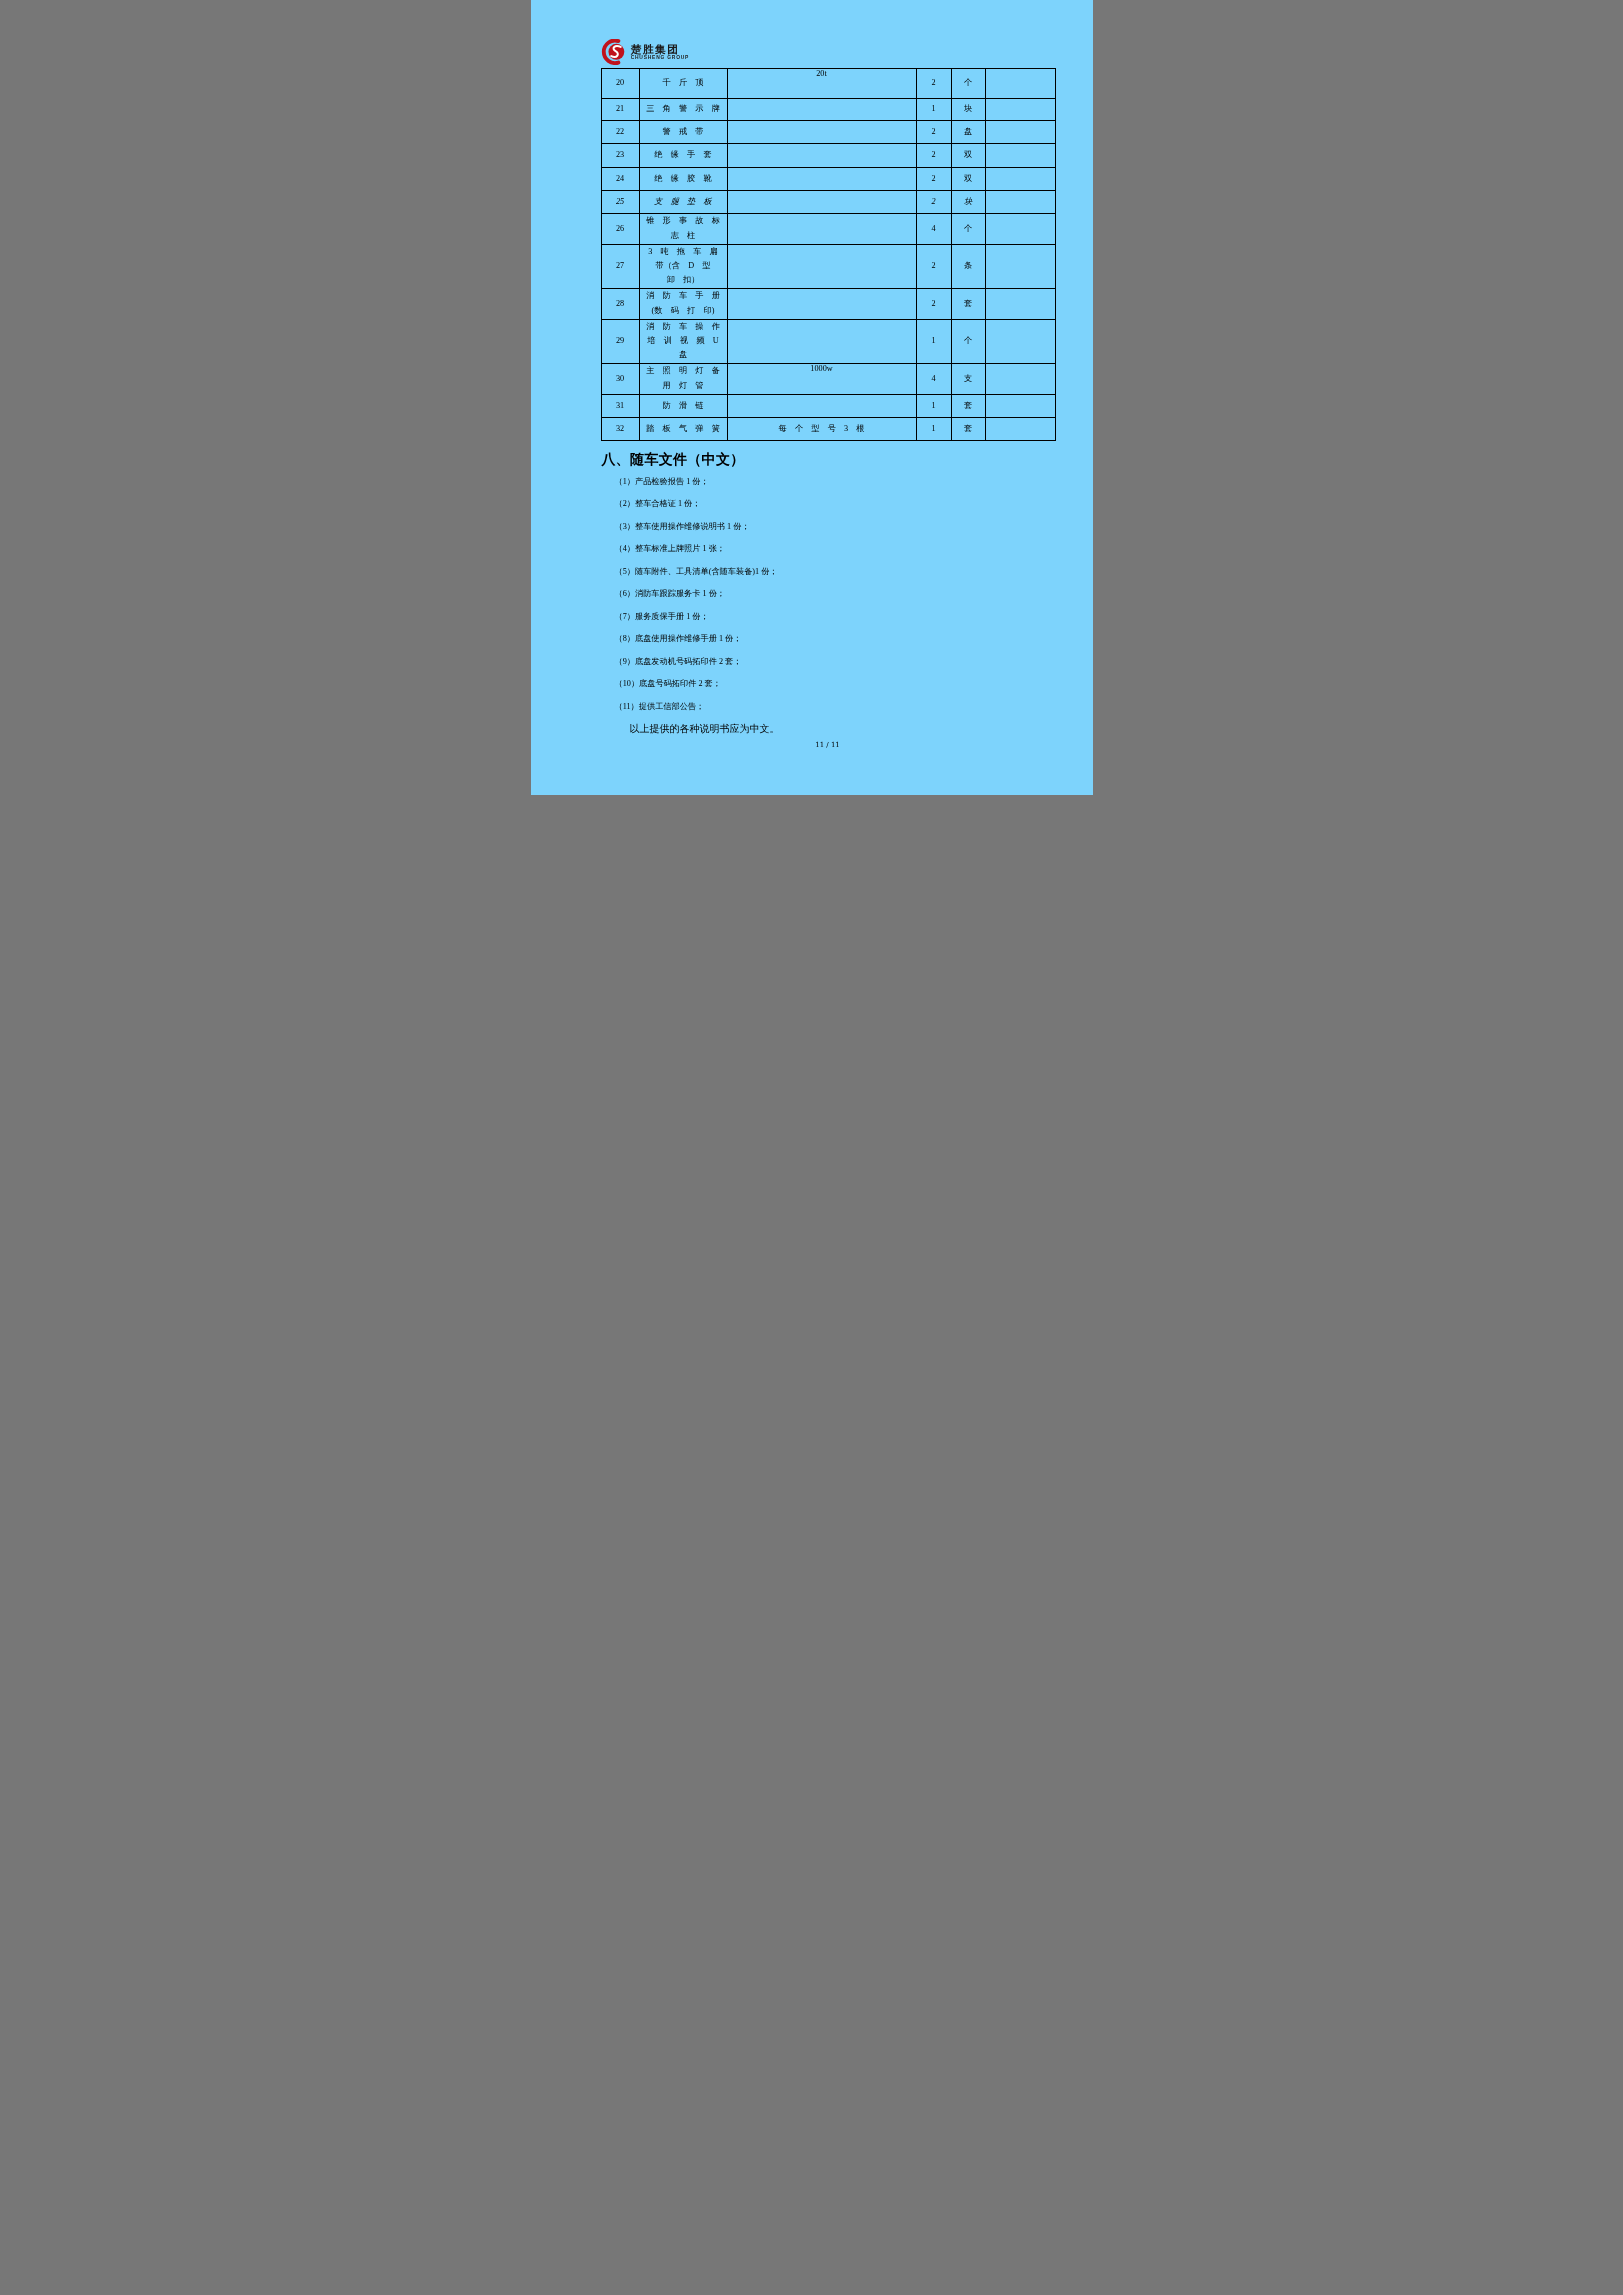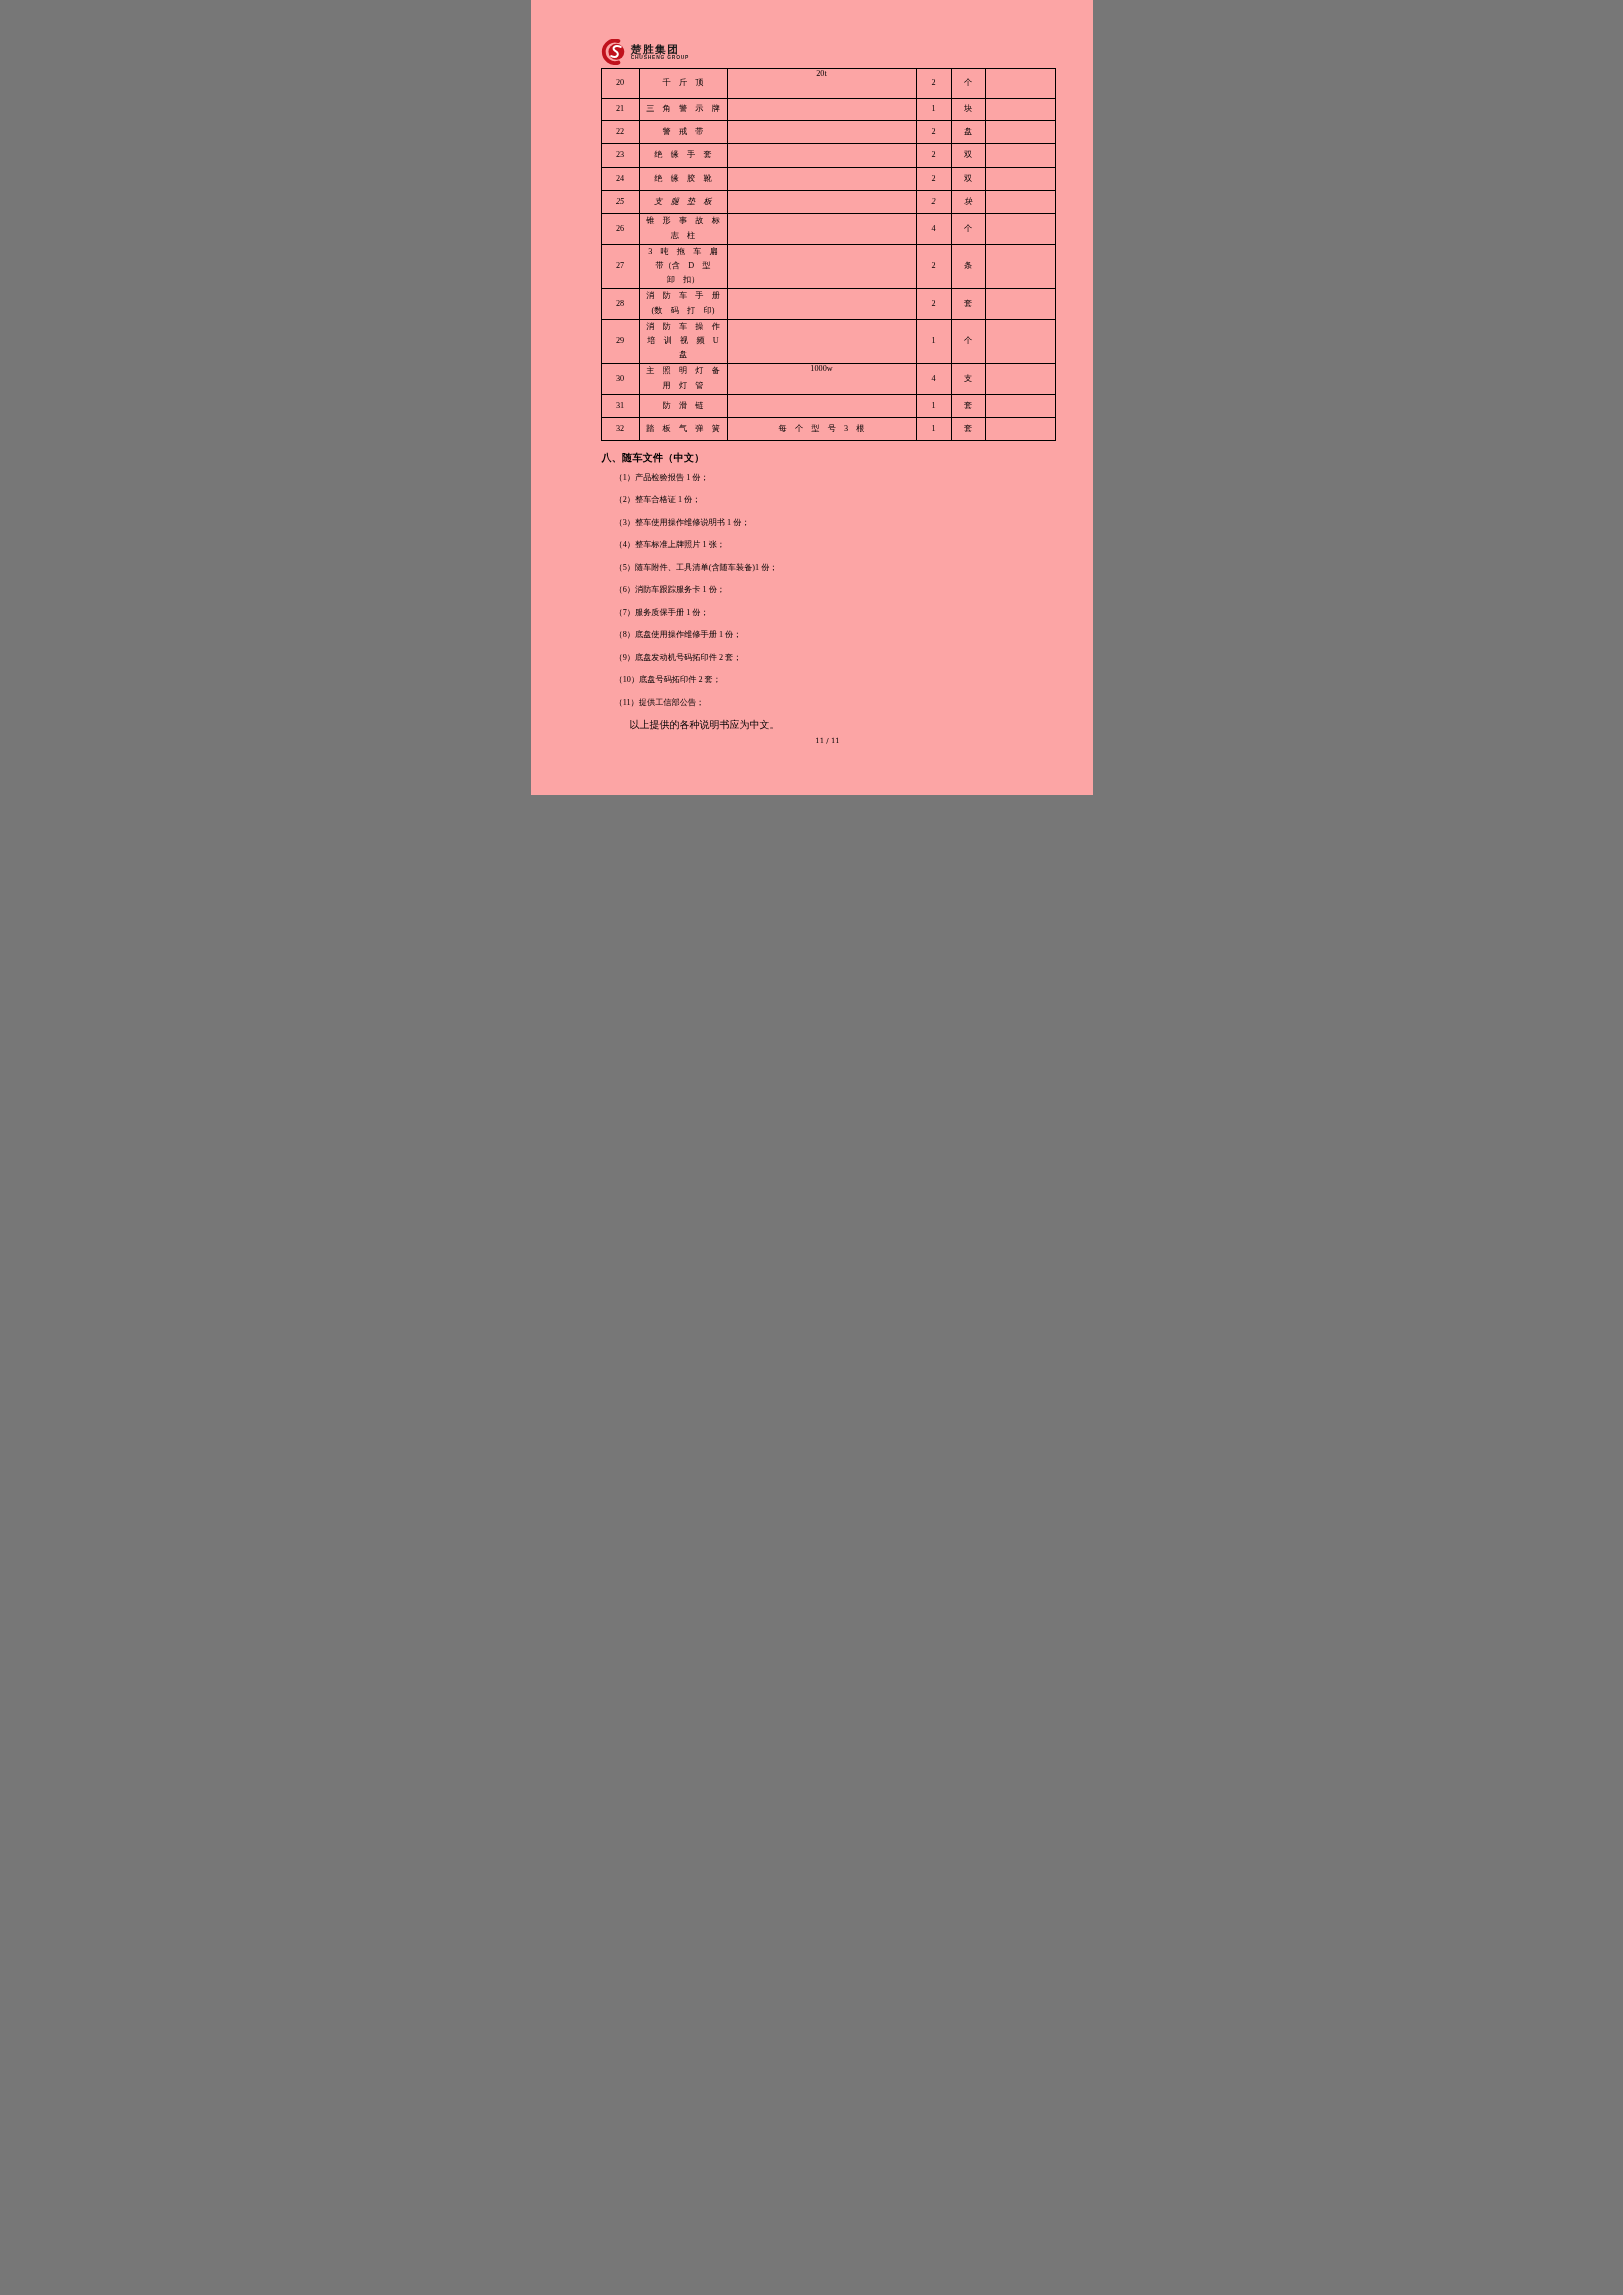--- a/index.html
+++ b/index.html
@@ -2,21 +2,21 @@
 <html style="font-size:8.2px"><head>
 <meta charset="utf-8">
 <style>
   * { margin: 0; padding: 0; box-sizing: border-box; }
   html, body { background: #777; }
   .page {
     position: relative;
     width: 562px;
     height: 795px;
     margin: 0 auto;
-    background: #fca5a5;
+    background: #7dd3fc;
     font-family: "Liberation Serif", "DejaVu Serif", serif;
     color: #000;
     overflow: hidden;
   }
   .content {
     padding-left: 70px;
     padding-right: 39px;
   }
 
   
@@ -88,21 +88,21 @@
   tr.t-row:nth-child(13) { height: 23px; }
 
   
   tr.t-row:nth-child(1)  td.spec,
   tr.t-row:nth-child(11) td.spec { vertical-align: top; line-height: 10.7px; padding-top: 0.5px; }
 
   
   .sec-heading {
     margin-top: 10.2px;
     margin-left: 1px;
-    font-size: 10px;
+    font-size: 14px;
     font-weight: bold;
     letter-spacing: 0.3px;
   }
   .doc-list { margin-top: 2px; }
   .doc-item {
     margin-left: 14px;
     font-size: 8.2px;
     line-height: 22.5px;
     white-space: nowrap;
   }

